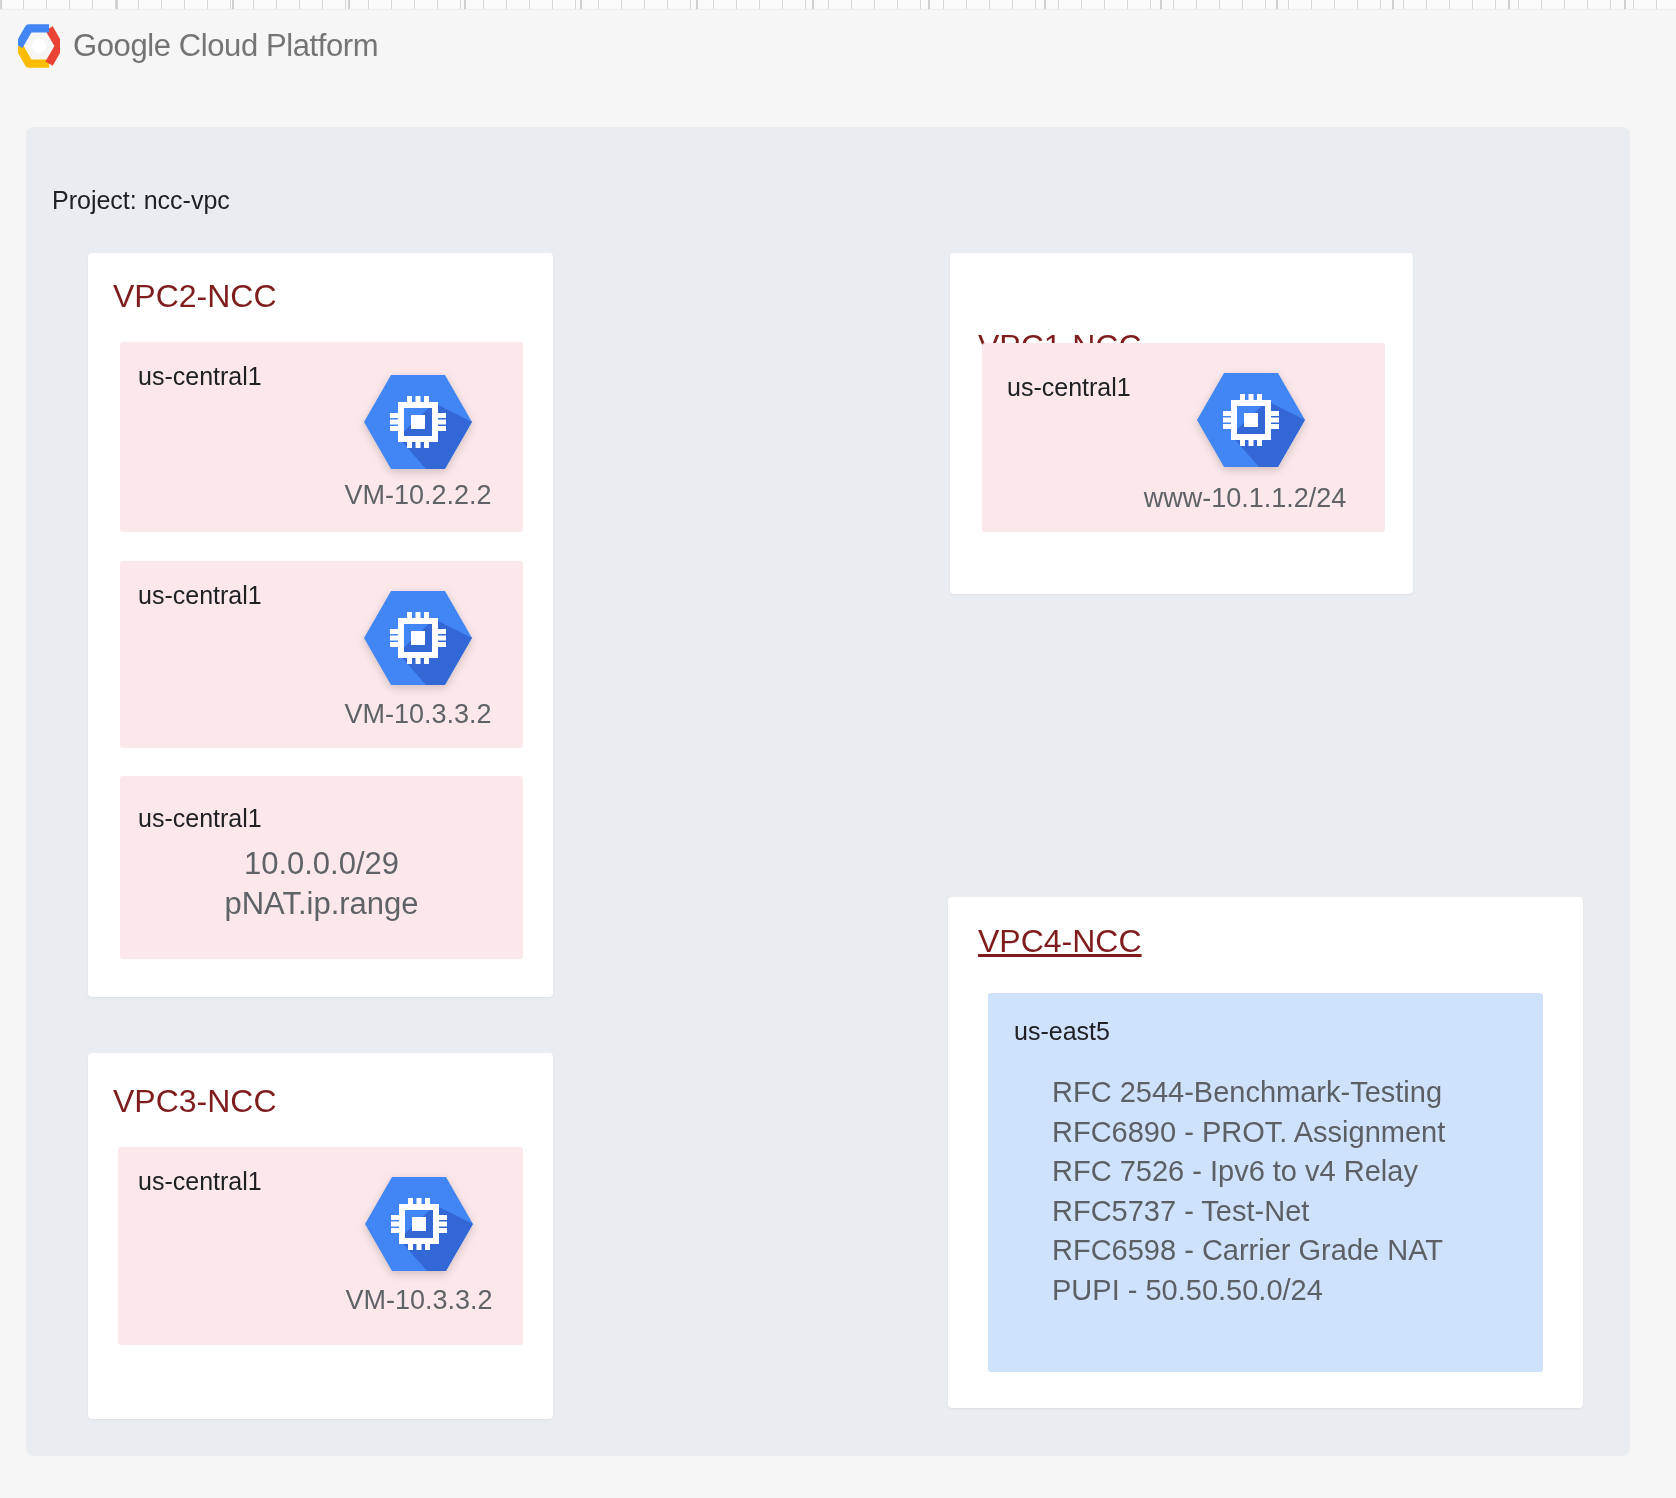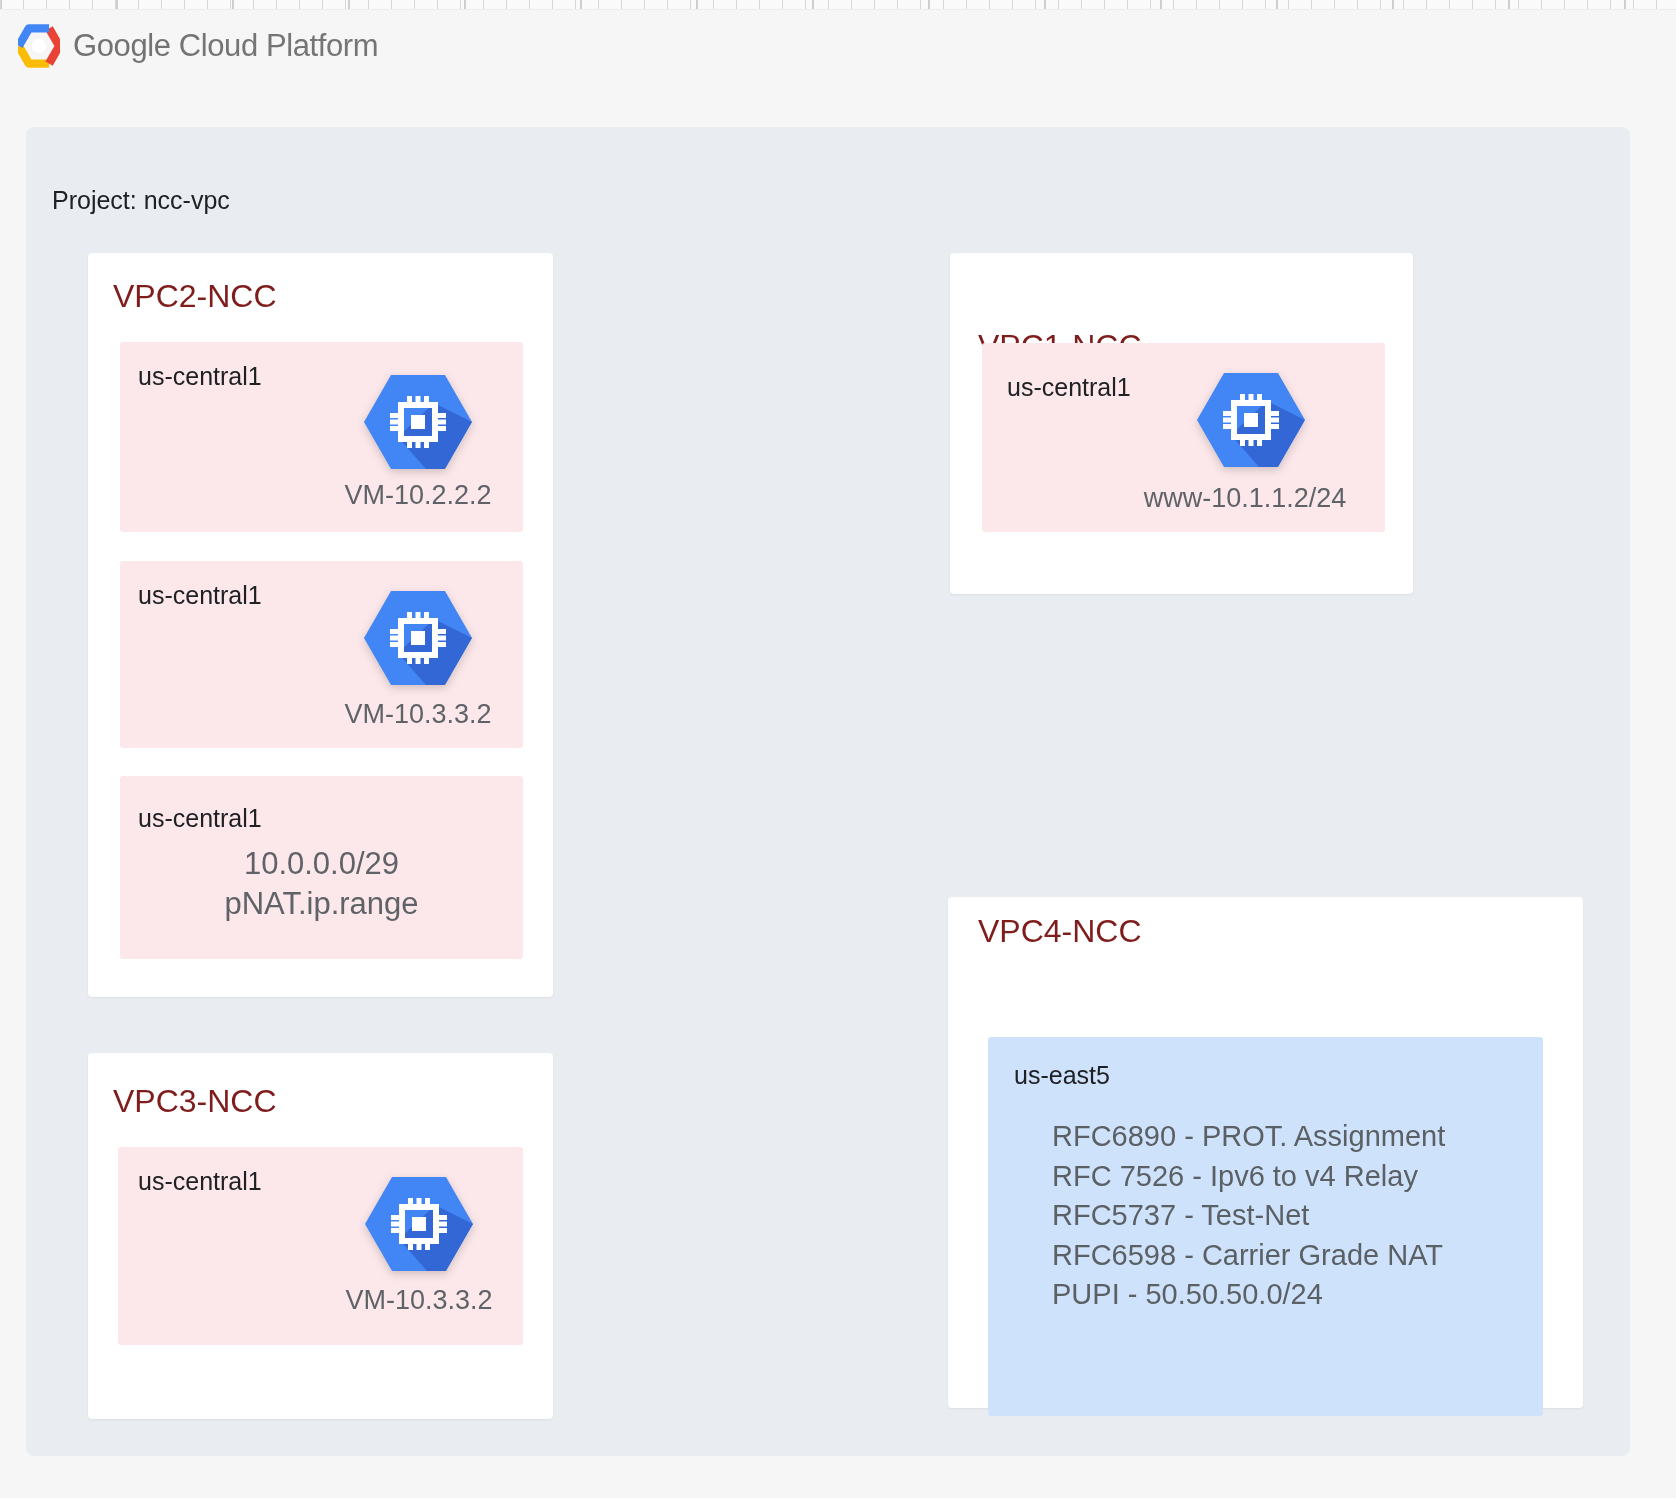--- a/index.html
+++ b/index.html
@@ -21,21 +21,21 @@
 
   
   .project{position:absolute;left:26px;top:127px;width:1604px;height:1329px;background:#e9edf1;border-radius:8px;}
   .project-label{position:absolute;left:26px;top:26px;font-size:25px;color:#202124;margin-top:33px;}
 
   .vpc{position:absolute;background:#ffffff;border-radius:4px;box-shadow:0 1px 2px rgba(60,64,67,0.08);}
   .vpc-title{position:absolute;font-size:32px;color:#7f1d1d;text-align:right;}
 
   .subnet{position:absolute;border-radius:3px;}
   .subnet.pink{background:#fce8ea;}
-  .subnet.blue{background:#cfe2fb;margin-top:44px;}
+  .subnet.blue{background:#cfe2fb;}
   .region-label{position:absolute;font-size:25px;color:#202124;}
 
   .gce-icon{position:absolute;width:108px;height:94px;filter:drop-shadow(0 3px 4px rgba(0,0,0,0.18));}
   .vm-label{position:absolute;width:300px;text-align:center;font-size:27px;color:#5f6368;}
 
   .center-lines{position:absolute;left:0;right:0;text-align:center;font-size:31px;line-height:40px;color:#5f6368;}
 
   .rfc-list{position:absolute;font-size:29px;line-height:39.5px;color:#5b6064;white-space:nowrap;}
 </style>
 </head>
@@ -133,25 +133,26 @@
       <div class="subnet pink" style="left:30px;top:94px;width:405px;height:198px;">
         <div class="region-label" style="left:20px;top:20px;">us-central1</div>
         <svg class="gce-icon" viewBox="0 0 108 94" style="left:247px;top:30px;">
             <use href="#gce"></use>
           </svg>
         <div class="vm-label" style="left:151px;top:138px;">VM-10.3.3.2</div>
       </div>
     </div>
 
     <div class="vpc" style="left:922px;top:770px;width:635px;height:511px;">
-      <div class="vpc-title" style="left:30px;top:16px;">VPC4-NCC</div>
+      <div class="vpc-title" style="left:30px;top:26px;text-decoration:underline;">VPC4-NCC</div>
 
       <div class="subnet blue" style="left:40px;top:96px;width:555px;height:379px;">
         <div class="region-label" style="left:26px;top:24px;">us-east5</div>
         <div class="rfc-list" style="left:64px;top:80px;">
+          <div>RFC 2544-Benchmark-Testing</div>
           <div>RFC6890 - PROT. Assignment</div>
           <div>RFC 7526 - Ipv6 to v4 Relay</div>
           <div>RFC5737 - Test-Net</div>
           <div>RFC6598 - Carrier Grade NAT</div>
           <div>PUPI - 50.50.50.0/24</div>
         </div>
       </div>
     </div>
 
   </div>

